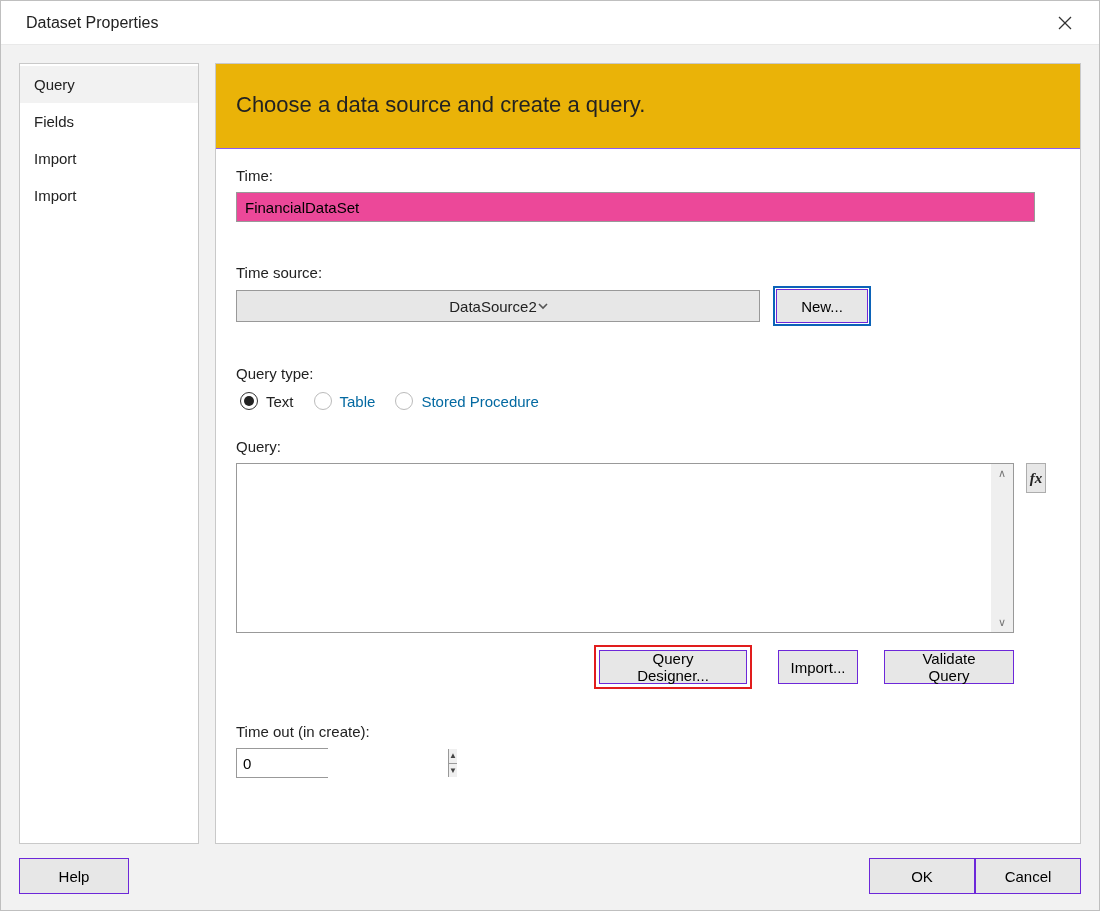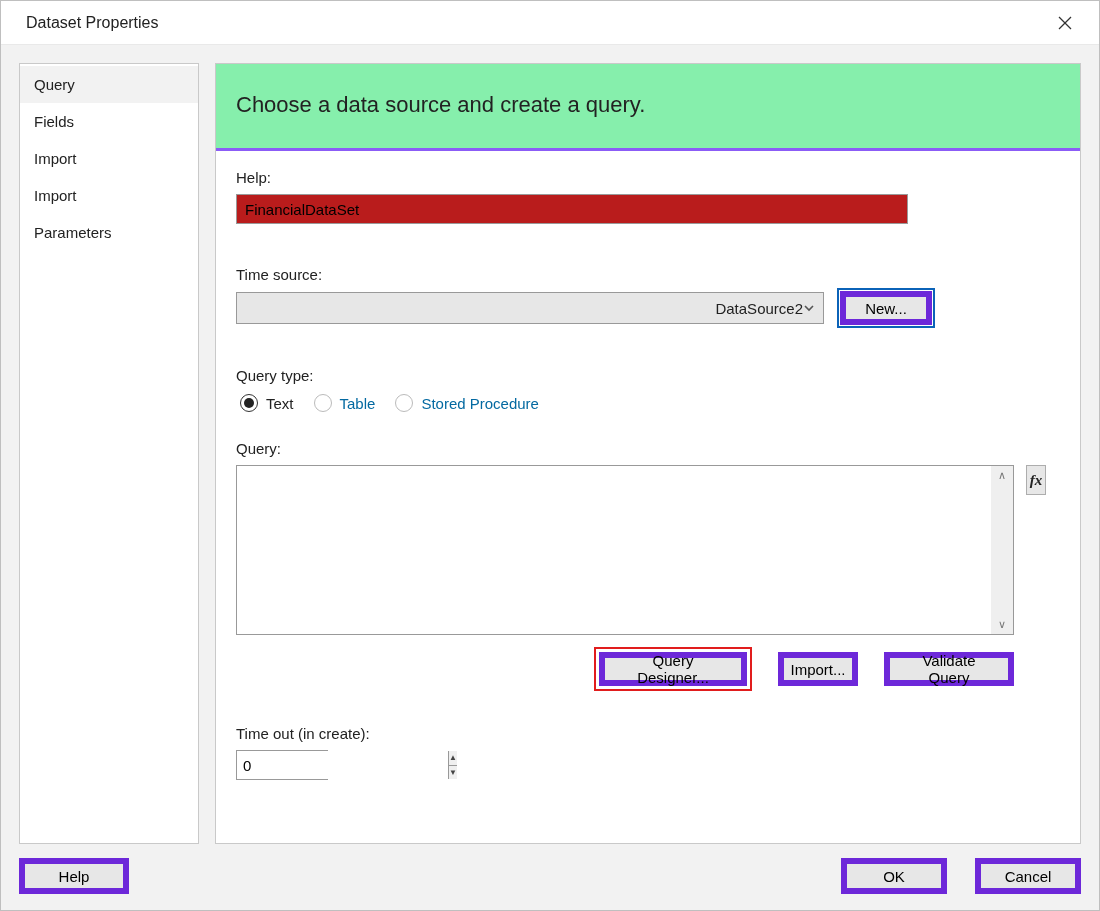--- a/index.html
+++ b/index.html
@@ -64,67 +64,67 @@
 
   .main {
     flex: 1;
     background: #fff;
     border: 1px solid #c9c9c9;
     display: flex;
     flex-direction: column;
     min-height: 0;
   }
   .main-header {
-    background: #86efac;
+    background: #eab308;
     padding: 28px 20px 30px 20px;
     font-size: 22px;
     font-weight: 400;
-    border-bottom: 3px solid #8b5cf6;
+    border-bottom: 1px solid #8b5cf6;
   }
   .main-content {
     padding: 14px 20px 18px 20px;
     flex: 1;
     overflow: auto;
   }
   .field-label {
     margin: 4px 0 8px 0;
     font-size: 15px;
   }
   .text-input {
-    width: 672px;
+    width: 799px;
     height: 30px;
     border: 1px solid #999;
     padding: 4px 8px;
     font-size: 15px;
     font-family: inherit;
-    background: #b91c1c;
+    background: #ec4899;
   }
 
   .spacer { height: 38px; }
 
   .row { display: flex; align-items: center; gap: 16px; }
 
   .combo {
-    width: 588px;
+    width: 524px;
     height: 32px;
     border: 1px solid #999;
     background: #e7e7e7;
     display: flex;
     align-items: center;
-    justify-content: flex-end;
+    justify-content: center;
     padding: 0 8px 0 10px;
     cursor: pointer;
   }
   .combo .chev svg { width: 12px; height: 12px; stroke: #555; stroke-width: 1.6; fill: none; }
 
   .btn {
     height: 34px;
     padding: 0 20px;
     background: #e7e7e7;
-    border: 6px solid #6d28d9;
+    border: 1px solid #6d28d9;
     font-size: 15px;
     font-family: inherit;
     cursor: pointer;
     display: inline-flex;
     align-items: center;
     justify-content: center;
   }
   .btn.focus-ring {
     outline: 2px solid #0b63b8;
     outline-offset: 1px;
@@ -254,21 +254,21 @@
 
   .footer {
     height: 58px;
     background: #f2f2f2;
     border-top: 0;
     display: flex;
     align-items: center;
     justify-content: space-between;
     padding: 0 18px 10px 18px;
   }
-  .footer .right { display: flex; gap: 28px; }
+  .footer .right { display: flex; gap: 0; }
   .footer .btn { width: 106px; height: 36px; }
   .footer .btn.help { width: 110px; }
 </style>
 </head>
 <body>
 
 <div class="window">
 
   <div class="titlebar">
     <div class="title">Dataset Properties</div>
@@ -288,31 +288,28 @@
       </div>
       <div class="sidebar-item">
         <span>Fields</span>
       </div>
       <div class="sidebar-item">
         <span>Import</span>
       </div>
       <div class="sidebar-item">
         <span>Import</span>
       </div>
-      <div class="sidebar-item">
-        <span>Parameters</span>
-      </div>
     </div>
 
     <div class="main">
       <div class="main-header">Choose a data source and create a query.</div>
 
       <div class="main-content">
 
-        <div class="field-label">Help:</div>
+        <div class="field-label">Time:</div>
         <input class="text-input" type="text" value="FinancialDataSet" style="">
 
         <div class="spacer"></div>
 
         <div class="field-label">Time source:</div>
         <div class="row">
           <div class="combo">
             <span>DataSource2</span>
             <span class="chev">
               <svg viewBox="0 0 12 12">

